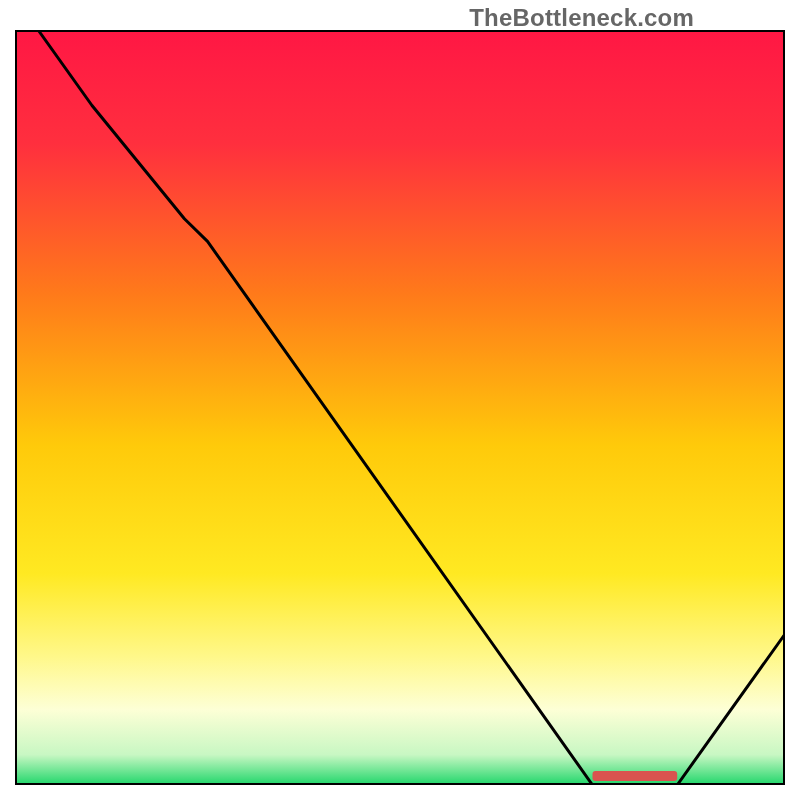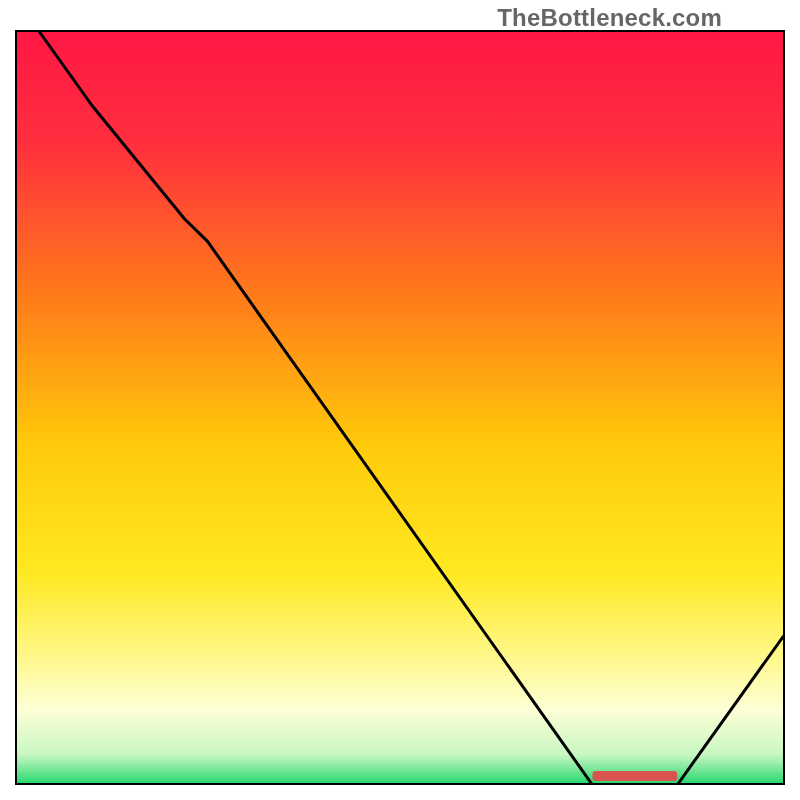--- a/index.html
+++ b/index.html
@@ -8,21 +8,20 @@
     width: 800px;
     height: 800px;
     overflow: hidden;
     background: #fff;
     font-family: Arial, Helvetica, sans-serif;
   }
   .wrap {
     position: relative;
     width: 704px;
     height: 800px;
-    padding-left: 28px;
   }
   .watermark {
     position: absolute;
     top: 4px;
     right: 10px;
     font-size: 24px;
     font-weight: 600;
     color: #666;
     letter-spacing: 0.2px;
     user-select: none;

